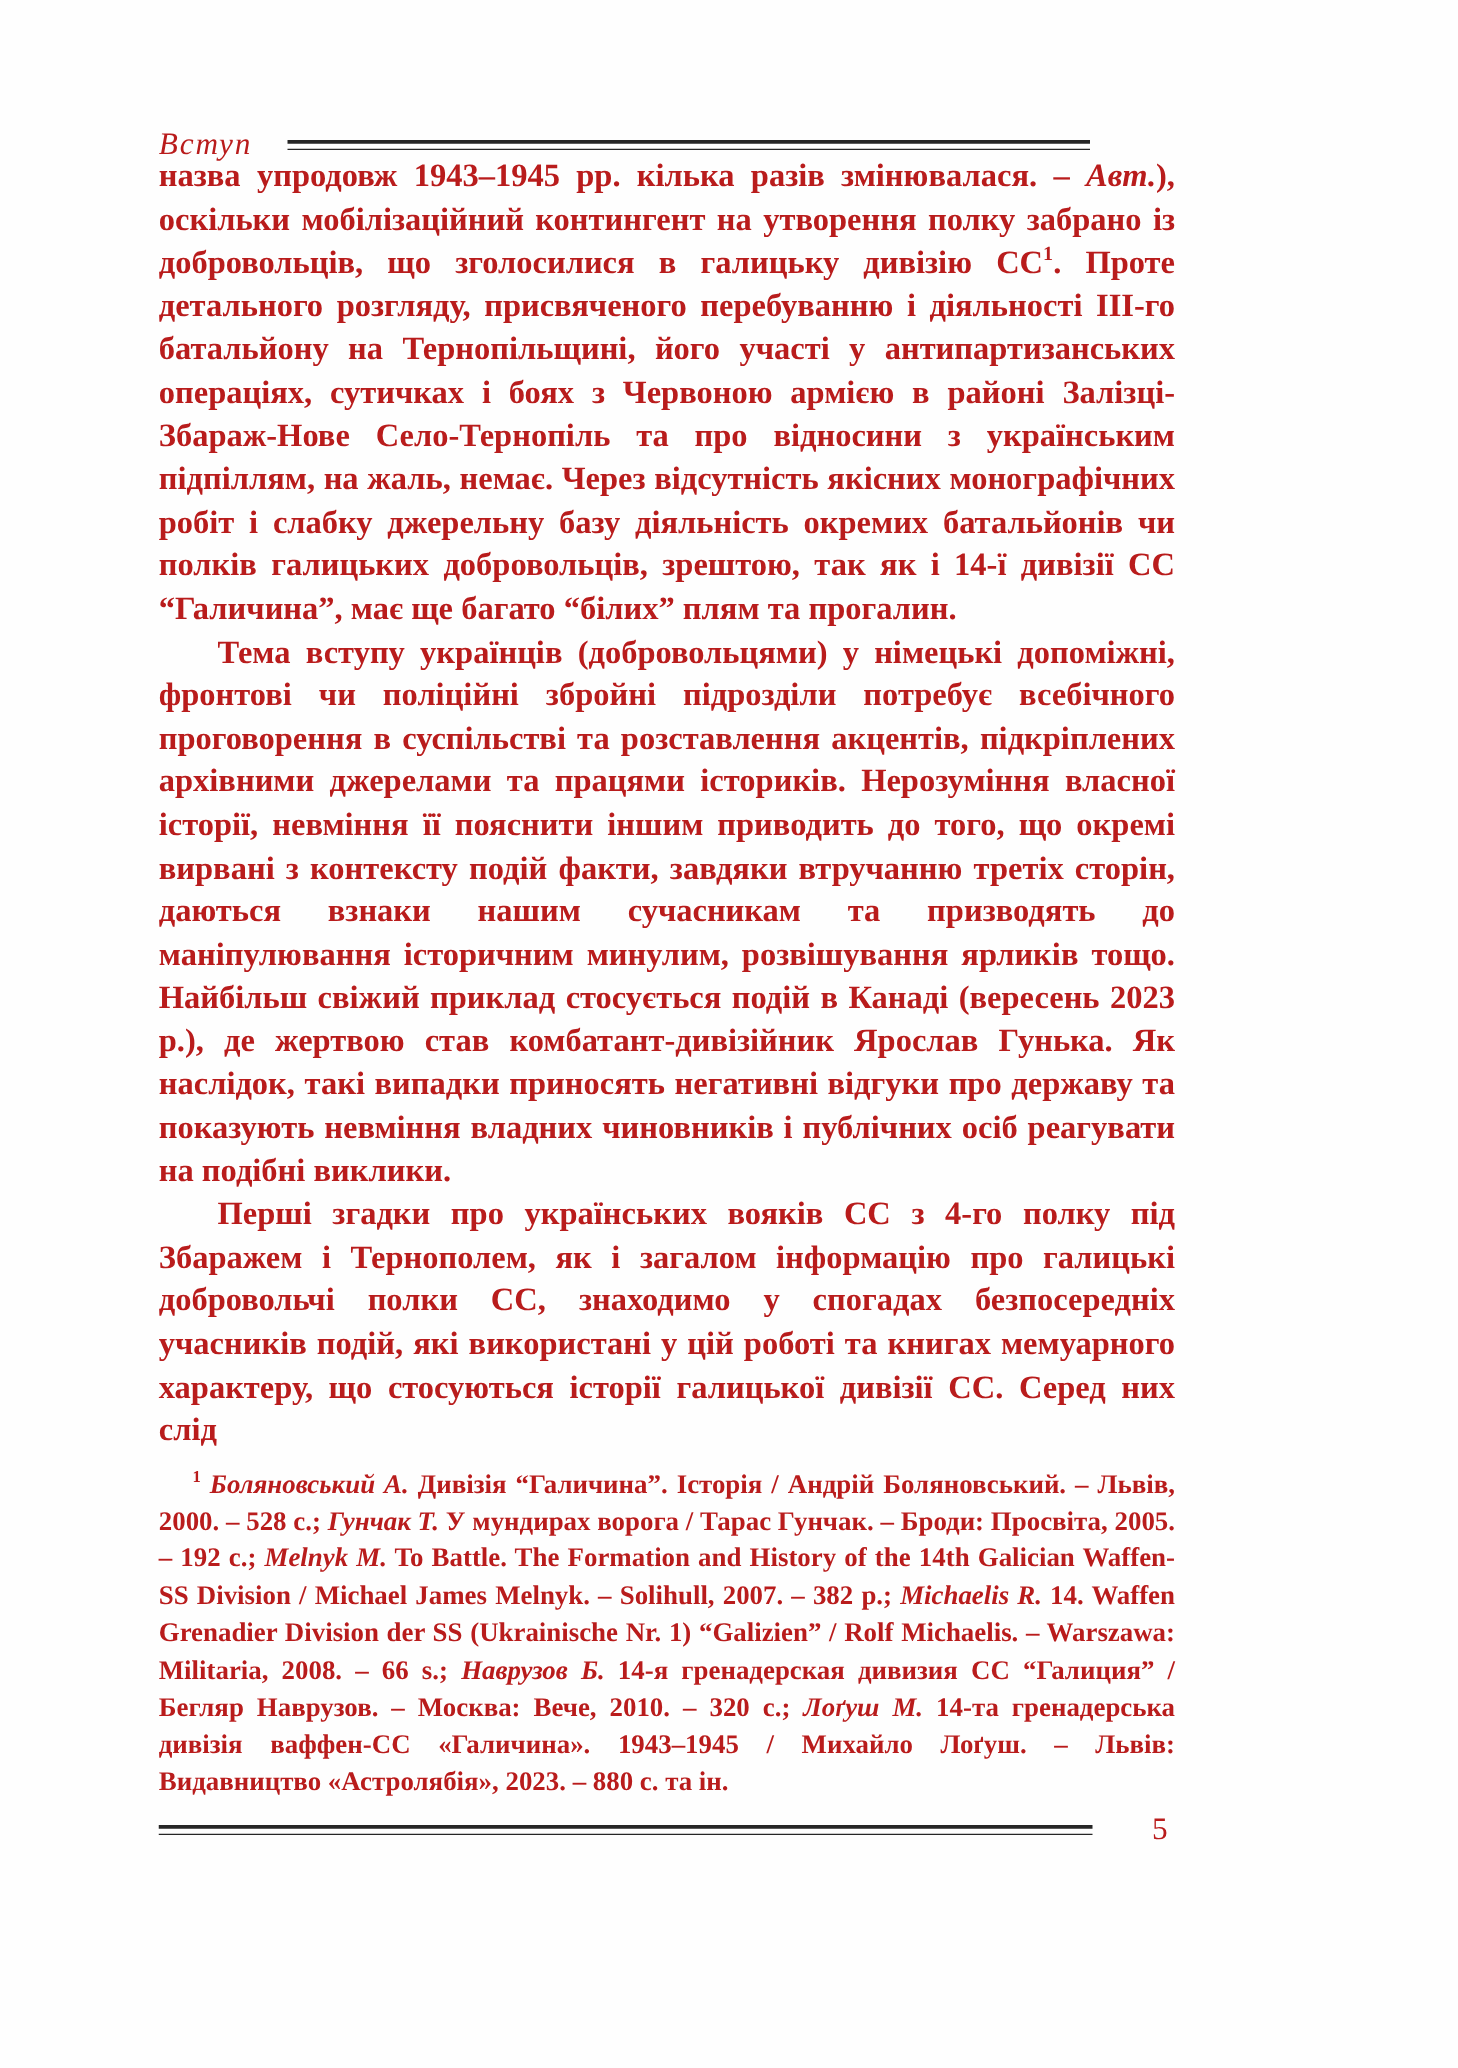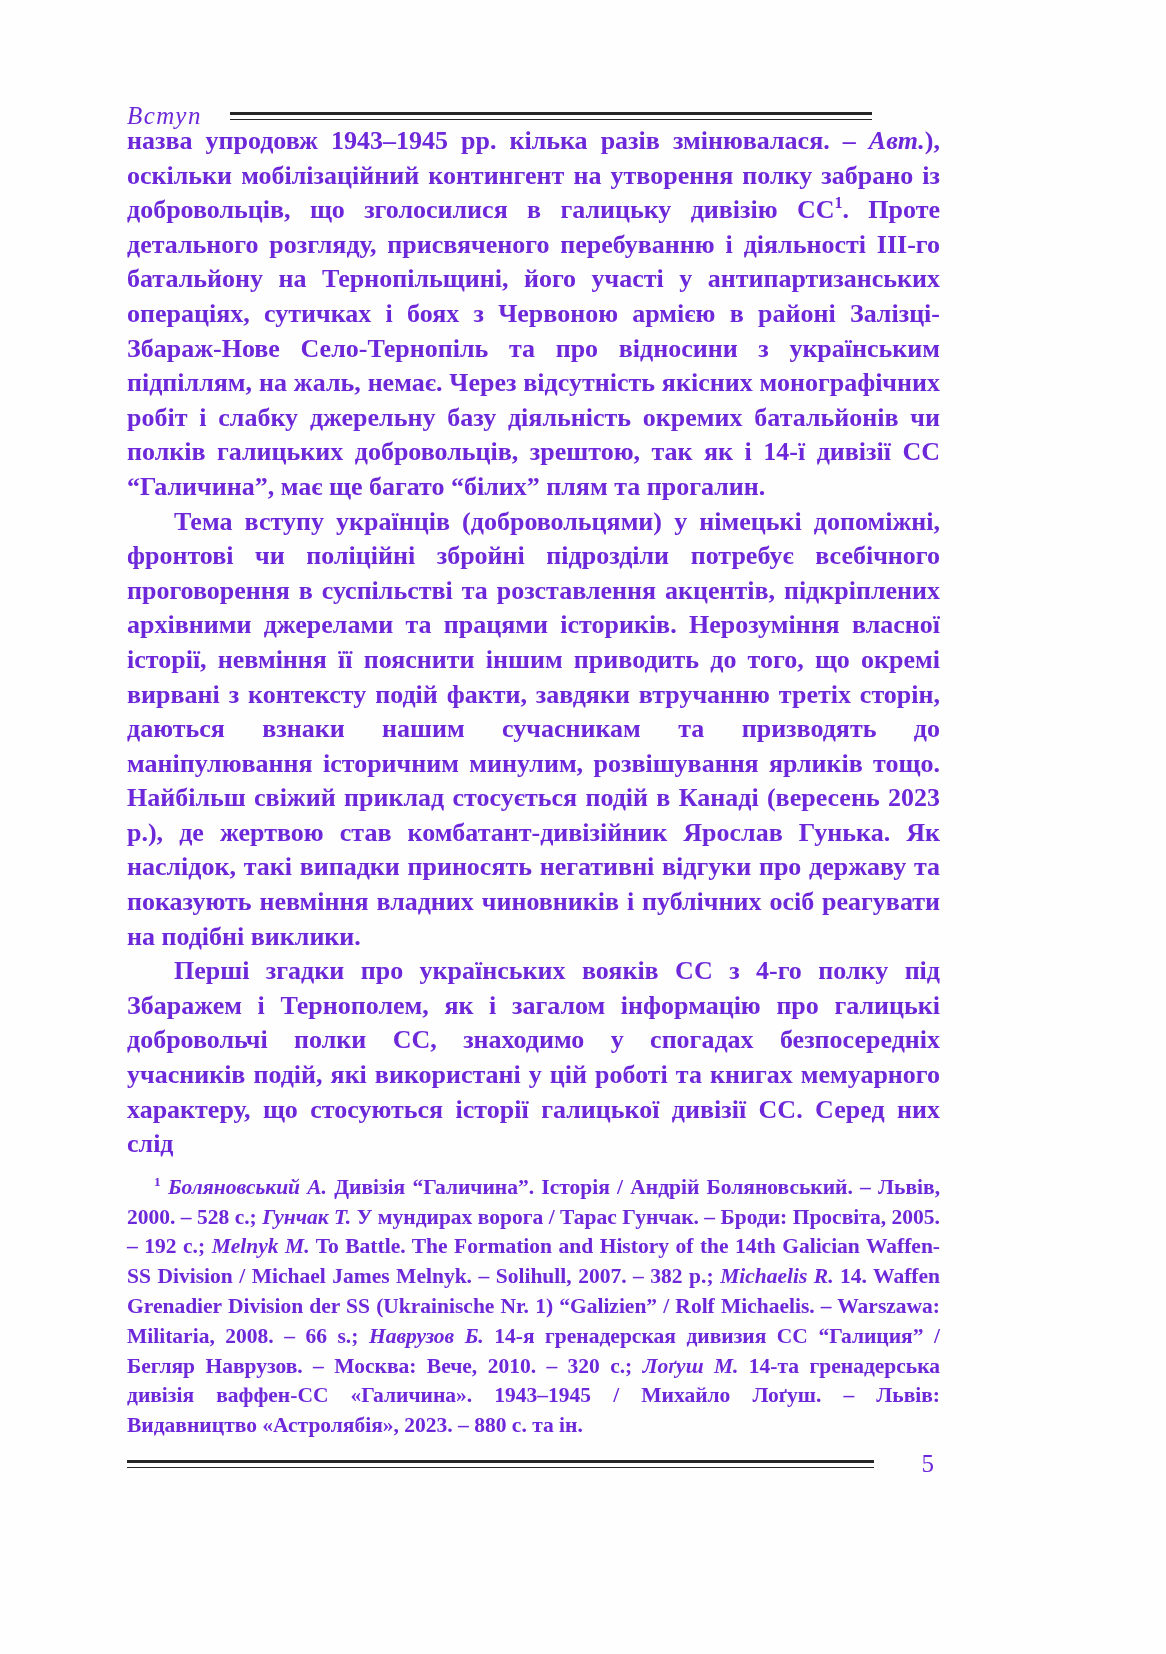--- a/index.html
+++ b/index.html
@@ -3,21 +3,21 @@
 <meta charset="utf-8">
 <style>
   * { margin: 0; padding: 0; box-sizing: border-box; }
   html, body { background: #ffffff; }
   .page {
     position: relative;
     width: 1166px;
     height: 1654px;
     margin: 0 auto;
     background: #fefefe;
-    color: #6d28d9;
+    color: #b91c1c;
     font-family: "Liberation Serif", "DejaVu Serif", serif;
     overflow: hidden;
   }
   .page-header {
     position: absolute;
     top: 100px;
     left: 127px;
     width: 813px;
     height: 32px;
     display: flex;

